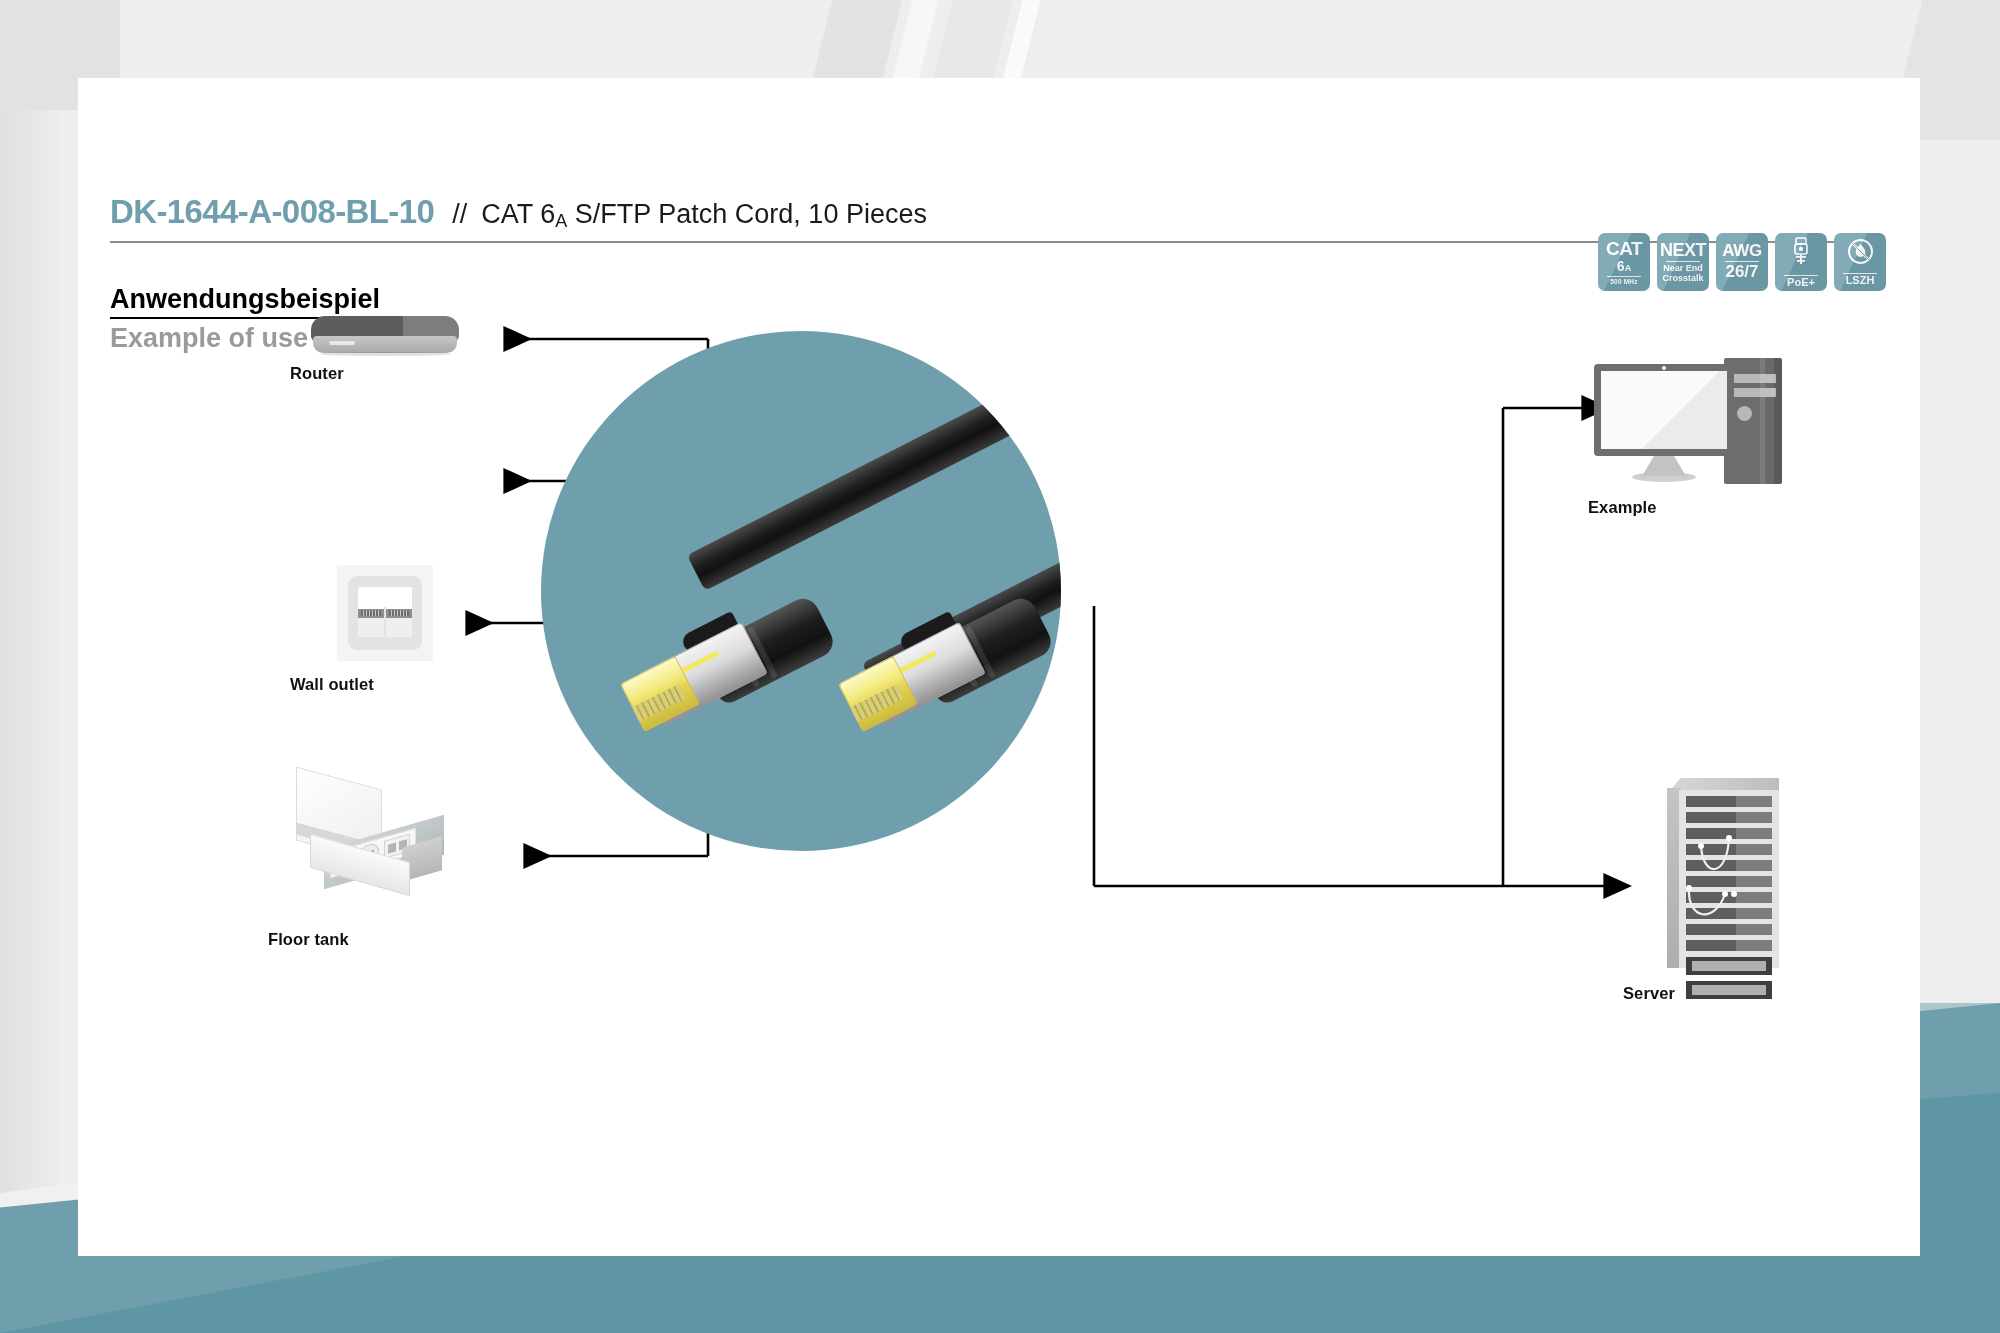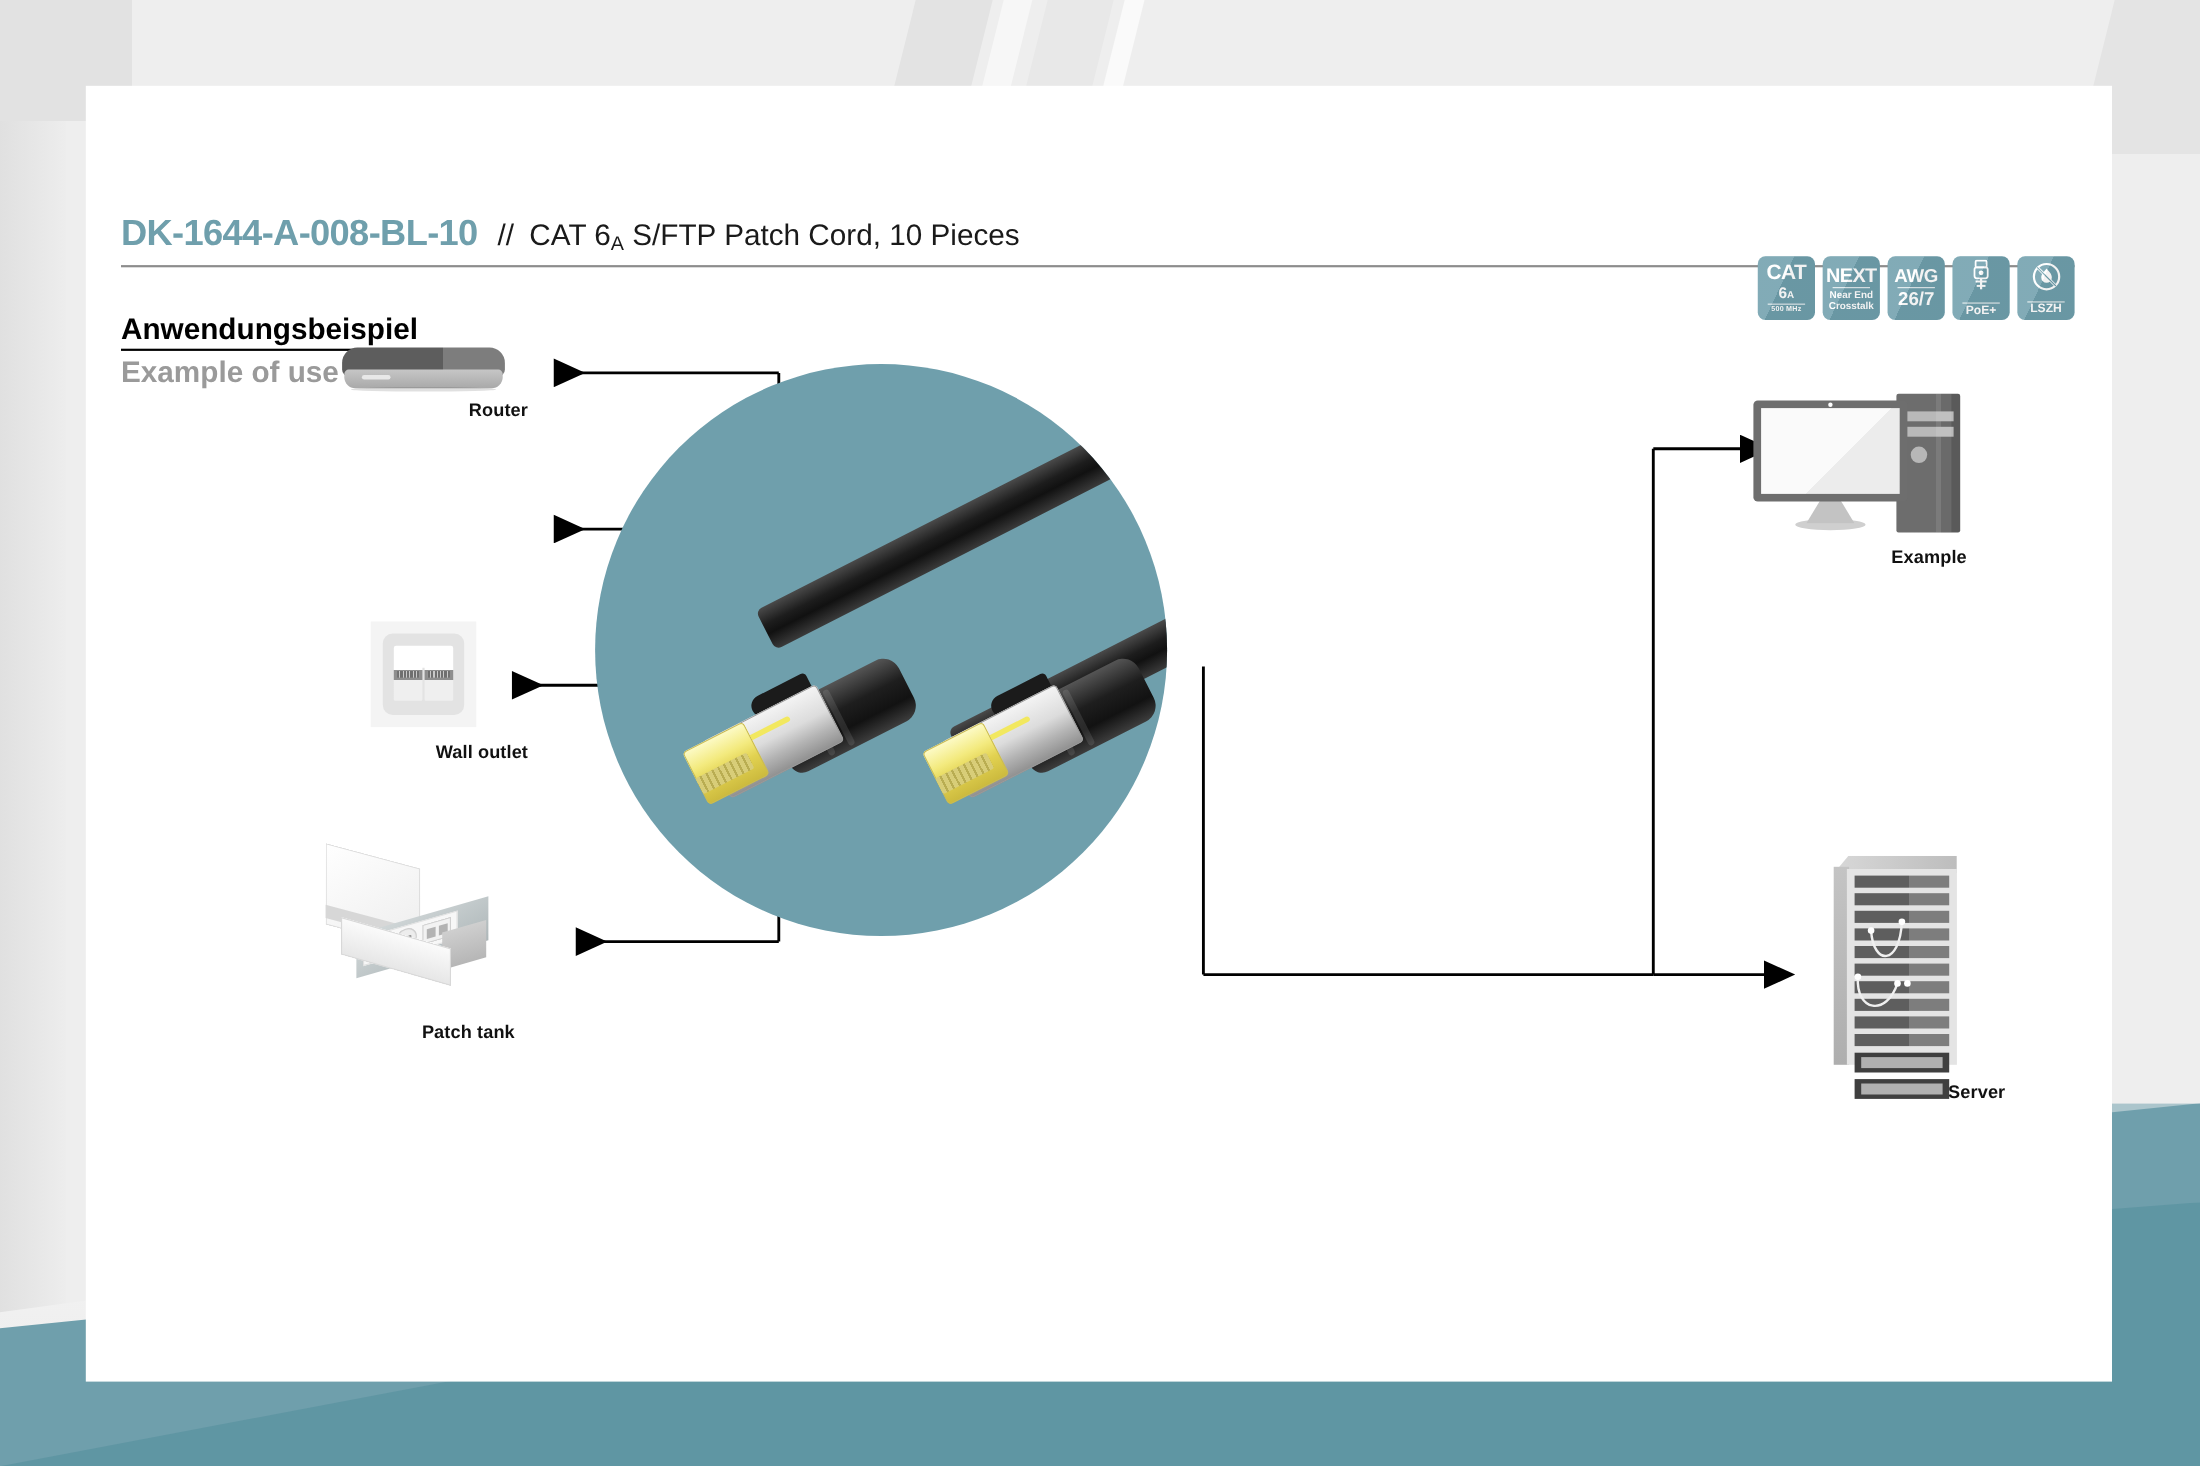--- a/index.html
+++ b/index.html
@@ -136,21 +136,21 @@
 
   
   #diagram {
     position: absolute; left: 0; top: 0; width: 1842px; height: 1178px;
   }
   #wires { position:absolute; left:0; top:0; }
 
   .node { position: absolute; }
   .node .art { position: relative; }
   .node .cap {
-    text-align: right;
+    text-align: left;
     font-size: 16.5px; font-weight: bold; color: #111;
     margin-top: 8px;
     letter-spacing: .1px;
   }
 
   
   #hero {
     position: absolute; left: 463px; top: 253px;
     width: 520px; height: 520px;
   }
@@ -603,21 +603,21 @@
             <div class="sock"></div>
             <div class="sock"></div>
             <div class="datajack">
               <i></i>
               <i></i>
             </div>
           </div>
           <div class="side"></div>
           <div class="front"></div>
         </div>
-        <div class="cap" style="margin-top:34px;">Patch tank</div>
+        <div class="cap" style="margin-top:34px;">Floor tank</div>
       </div>
 
       <div class="node" style="left:1510px; top:280px; width:200px;">
         <div class="art computer-art" style="margin:0 auto;">
           <div class="tower">
             <div class="bay1"></div>
             <div class="bay2"></div>
             <div class="knob"></div>
             <div class="sheen"></div>
           </div>

